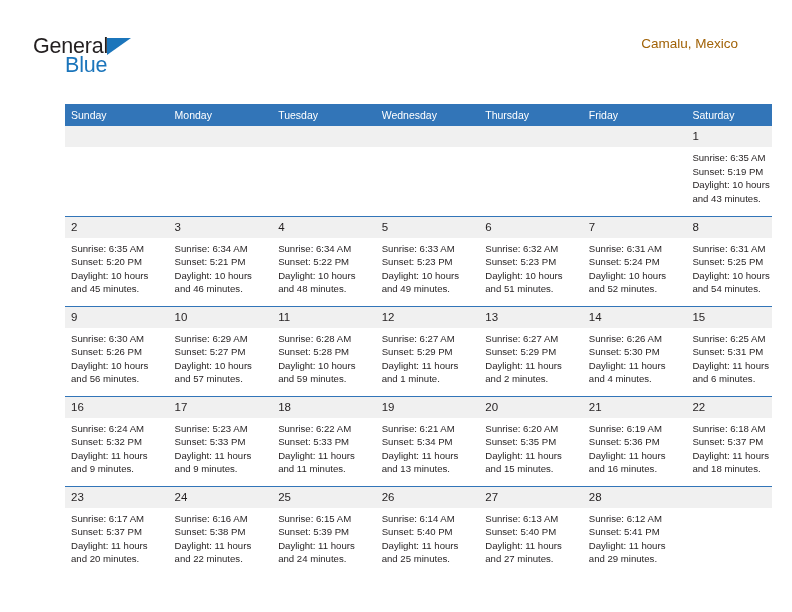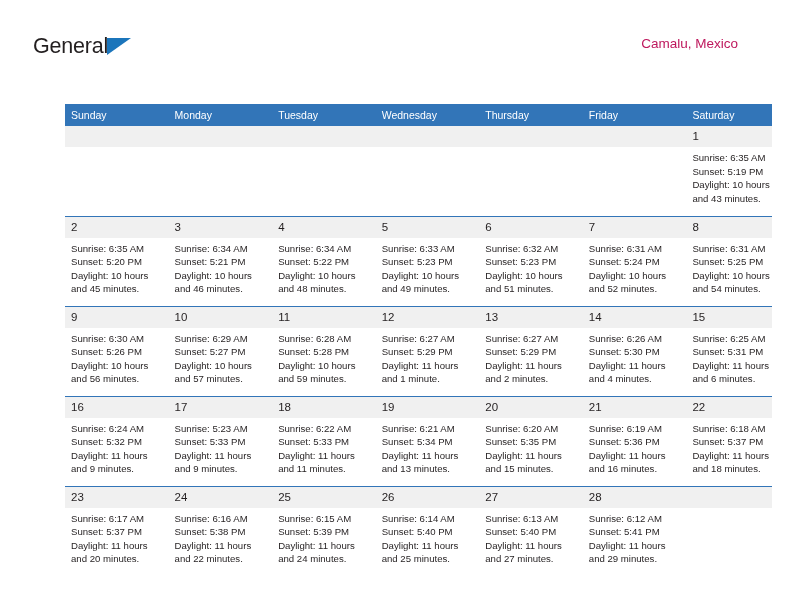--- a/index.html
+++ b/index.html
@@ -69,21 +69,21 @@
   }
   .cal-title {
     font-size: 25px;
     color: #231f20;
     font-weight: 400;
     line-height: 1.15;
     white-space: nowrap;
   }
   .cal-subtitle {
     font-size: 13.5px;
-    color: #be185d;
+    color: #a16207;
     margin-top: 6px;
     white-space: nowrap;
   }
 
   
   .calendar {
     position: absolute;
     left: 33px;
     top: 104px;
     width: 725px;
@@ -143,20 +143,21 @@
 </style>
 </head>
 <body>
 
 <div class="page">
 
   <div class="header">
 
     <div class="logo">
       <span class="logo-general">General</span><span class="logo-triangle"></span>
+      <span class="logo-blue">Blue</span>
     </div>
 
     <div class="title-block">
       <div class="cal-subtitle">Camalu, Mexico</div>
     </div>
 
   </div>
 
   <table class="calendar">
     <thead>

